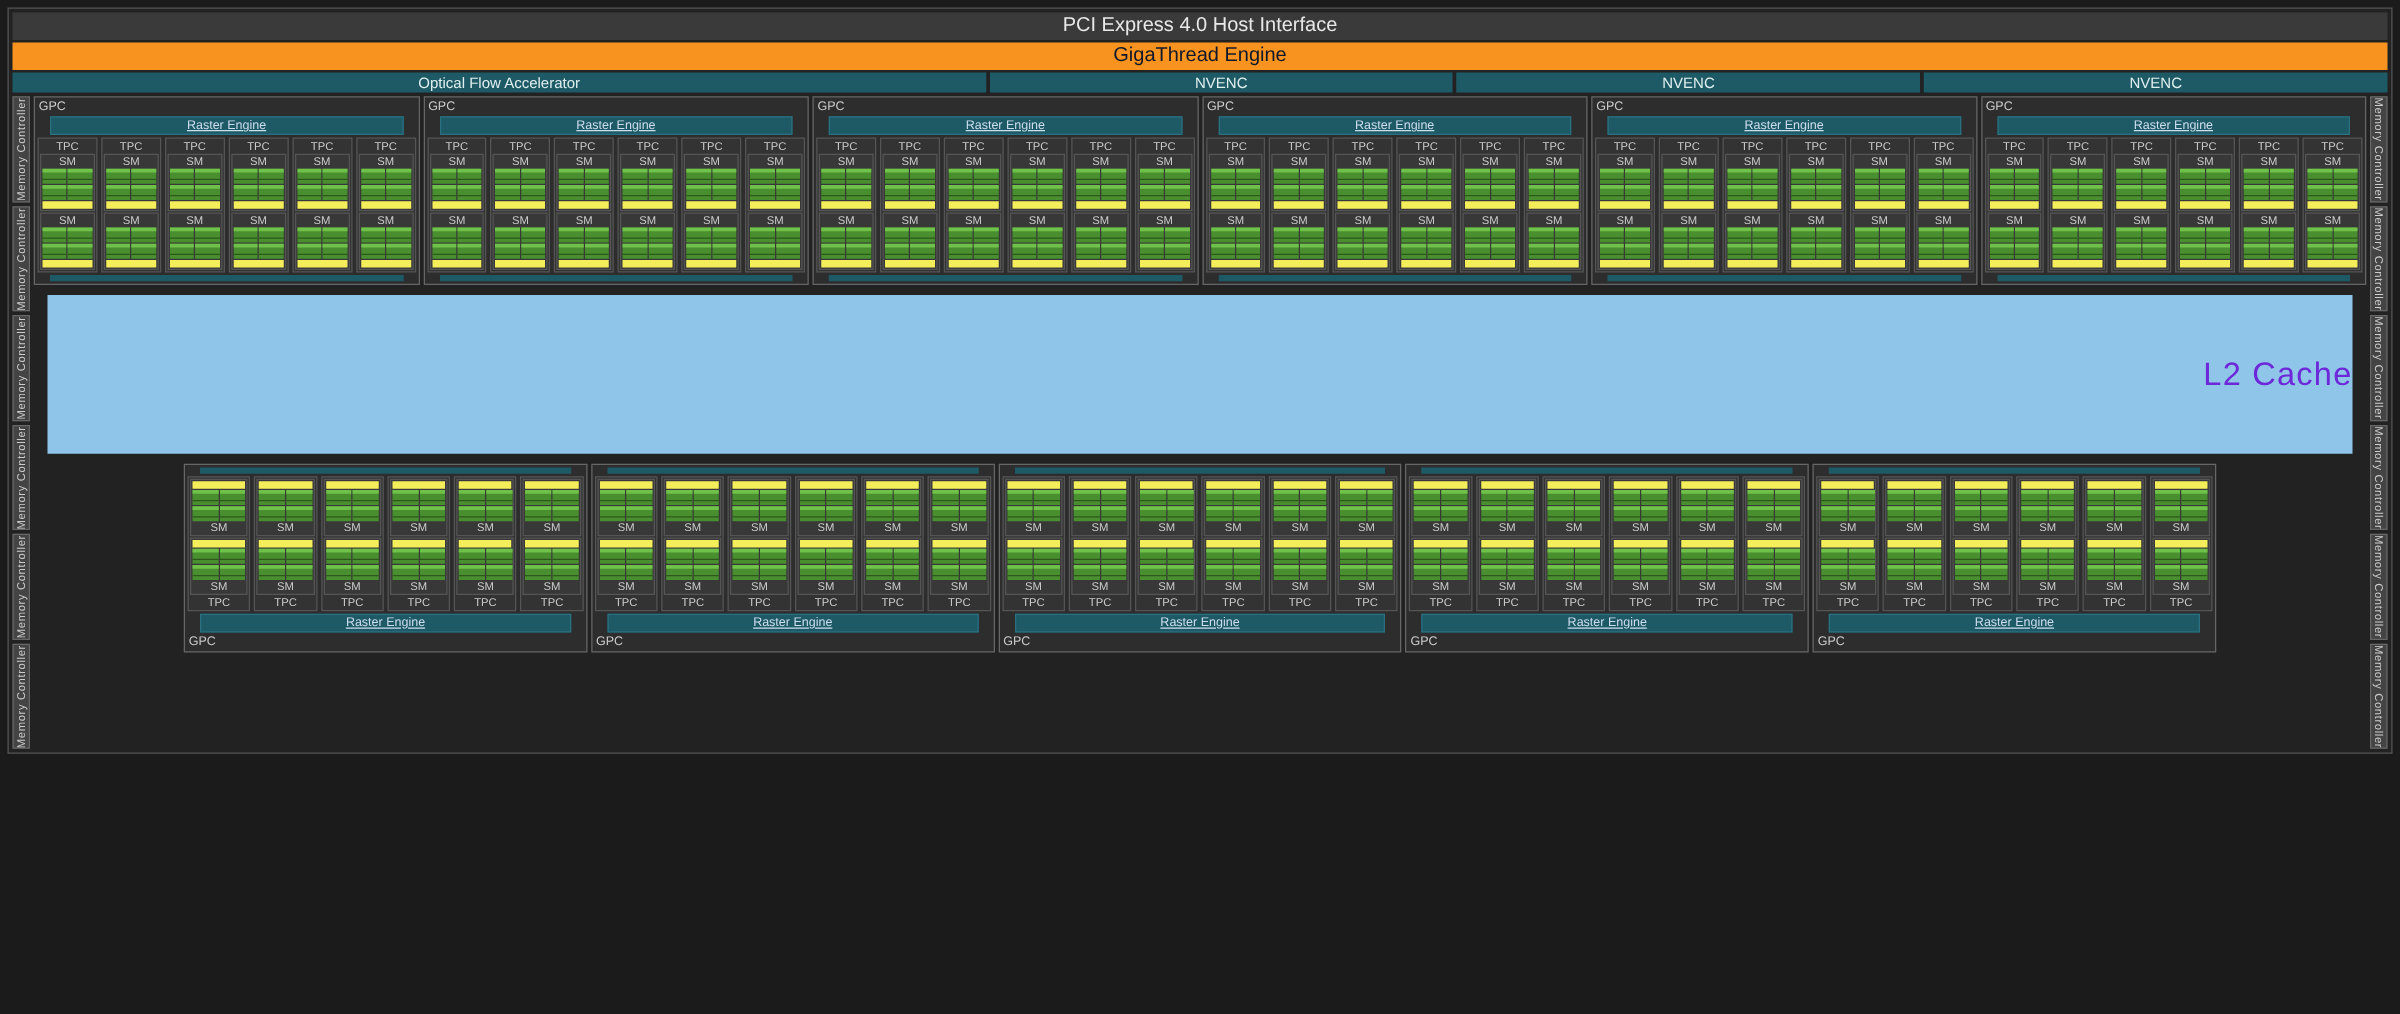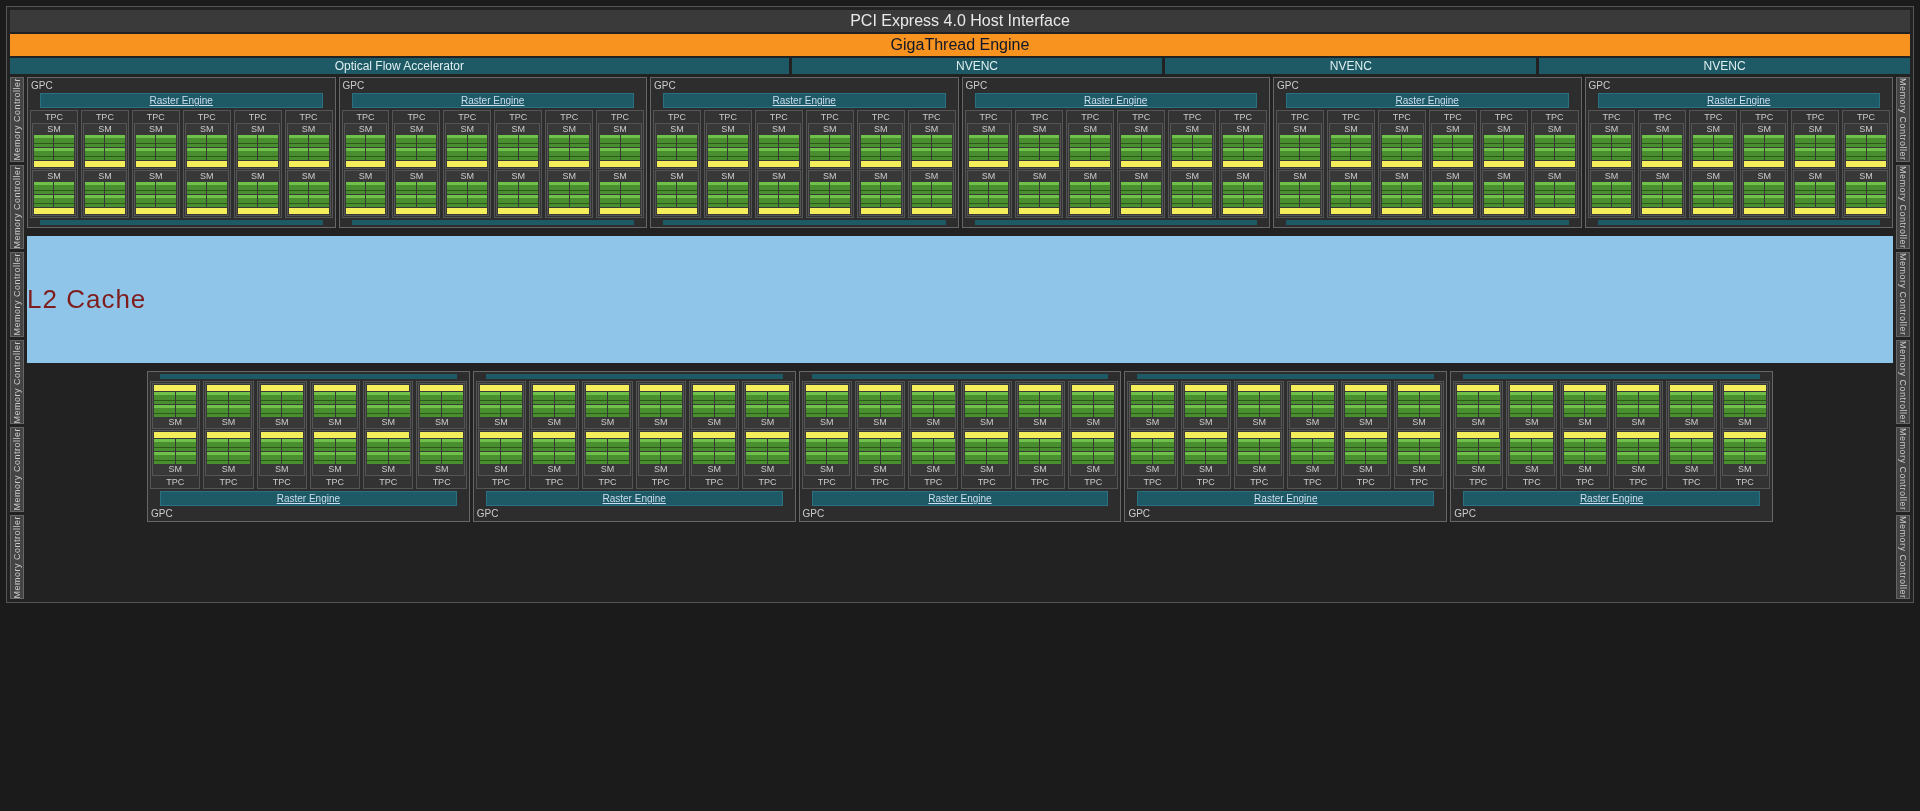--- a/index.html
+++ b/index.html
@@ -50,23 +50,23 @@
   .tpc { flex: 1; border: 1px solid #555; background: #333; display: flex; flex-direction: column; gap: 1px; padding: 1px; }
   .tpc-label { font-size: 9px; text-align: center; color: #ccc; }
   .sm { border: 1px solid #555; background: #383838; padding: 1px; display: flex; flex-direction: column; gap: 1px; }
   .sm-label { font-size: 9px; text-align: center; color: #ccc; line-height: 9px; }
   .cores { display: flex; gap: 1px; height: 12px; }
   .core-g { flex: 1; background: #4a8f2f; border-top: 3px solid #6fc14a; position: relative; }
   .core-g::after { content:""; position:absolute; left:0; right:0; top:50%; height:1px; background:#2d5a1a; }
   .yellow-bar { height: 6px; background: #f5ee5b; }
   .teal-strip { height: 5px; background: #1e5a66; margin: 0 10px; }
   .l2 {
-    background: #8fc5e8; color: #7f1d1d; text-align: left;
+    background: #8fc5e8; color: #6d28d9; text-align: right;
     font-size: 26px; font-weight: 300; letter-spacing: 1px;
-    padding: 48px 0; margin: 5px 0;
+    padding: 48px 0; margin: 5px 11px;
   }
 </style>
 </head>
 <body>
 
 <div class="chip">
   <div class="bar bar-pci">PCI Express 4.0 Host Interface</div>
   <div class="bar bar-giga">GigaThread Engine</div>
   <div class="accel-row" id="accel-row">
       <div class="accel ofa">Optical Flow Accelerator</div>

